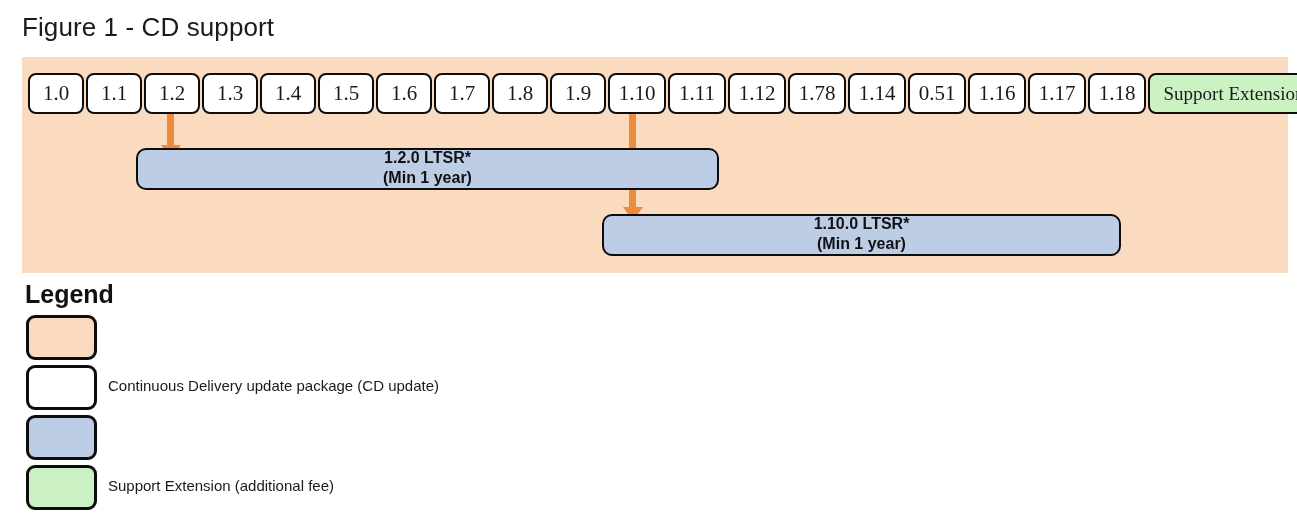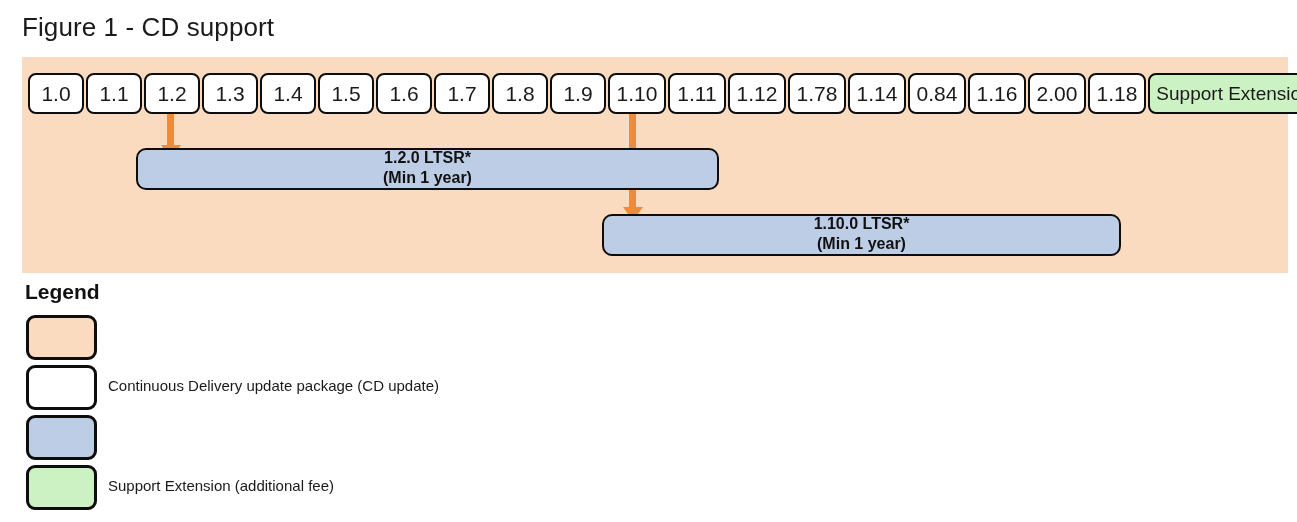--- a/index.html
+++ b/index.html
@@ -53,20 +53,21 @@
     border-radius: 8px;
     background: #ffffff;
     display: flex;
     align-items: center;
     justify-content: center;
     font-size: 21px;
     color: #1a1a1a;
     line-height: 1;
     padding: 0 4px;
     white-space: nowrap;
+    font-family: Liberation Serif, serif;
   }
   .chip.w-short { width: 56px; }
   .chip.w-long  { width: 58px; }
   .chip.support-ext {
     background: #CCF2C4;
     width: 172px;
     font-size: 19px;
   }
 
   
@@ -106,21 +107,21 @@
     font-weight: bold;
     line-height: 1.3;
     margin-top: 1px;
   }
 
   
   #legend-heading {
     position: absolute;
     left: 25px;
     top: 280px;
-    font-size: 21px;
+    font-size: 25px;
     font-weight: bold;
     color: #111;
   }
   #legend-list {
     position: absolute;
     left: 26px;
     top: 314px;
     width: 900px;
   }
   .legend-row {
@@ -167,23 +168,23 @@
     <div class="chip w-short">1.5</div>
     <div class="chip w-short">1.6</div>
     <div class="chip w-short">1.7</div>
     <div class="chip w-short">1.8</div>
     <div class="chip w-short">1.9</div>
     <div class="chip w-long">1.10</div>
     <div class="chip w-long">1.11</div>
     <div class="chip w-long">1.12</div>
     <div class="chip w-long">1.78</div>
     <div class="chip w-long">1.14</div>
-    <div class="chip w-long">0.84</div>
+    <div class="chip w-long">0.51</div>
     <div class="chip w-long">1.16</div>
-    <div class="chip w-long">2.00</div>
+    <div class="chip w-long">1.17</div>
     <div class="chip w-long">1.18</div>
     <div class="chip support-ext">Support Extension</div>
   </div>
 
   <div class="ltsr-bar" style="left:114px; top:91px; width:583px; height:42px;">
     <div class="ltsr-title">1.2.0 LTSR*</div>
     <div class="ltsr-sub">(Min 1 year)</div>
   </div>
 
   <div class="ltsr-bar" style="left:580px; top:157px; width:519px; height:42px;">

